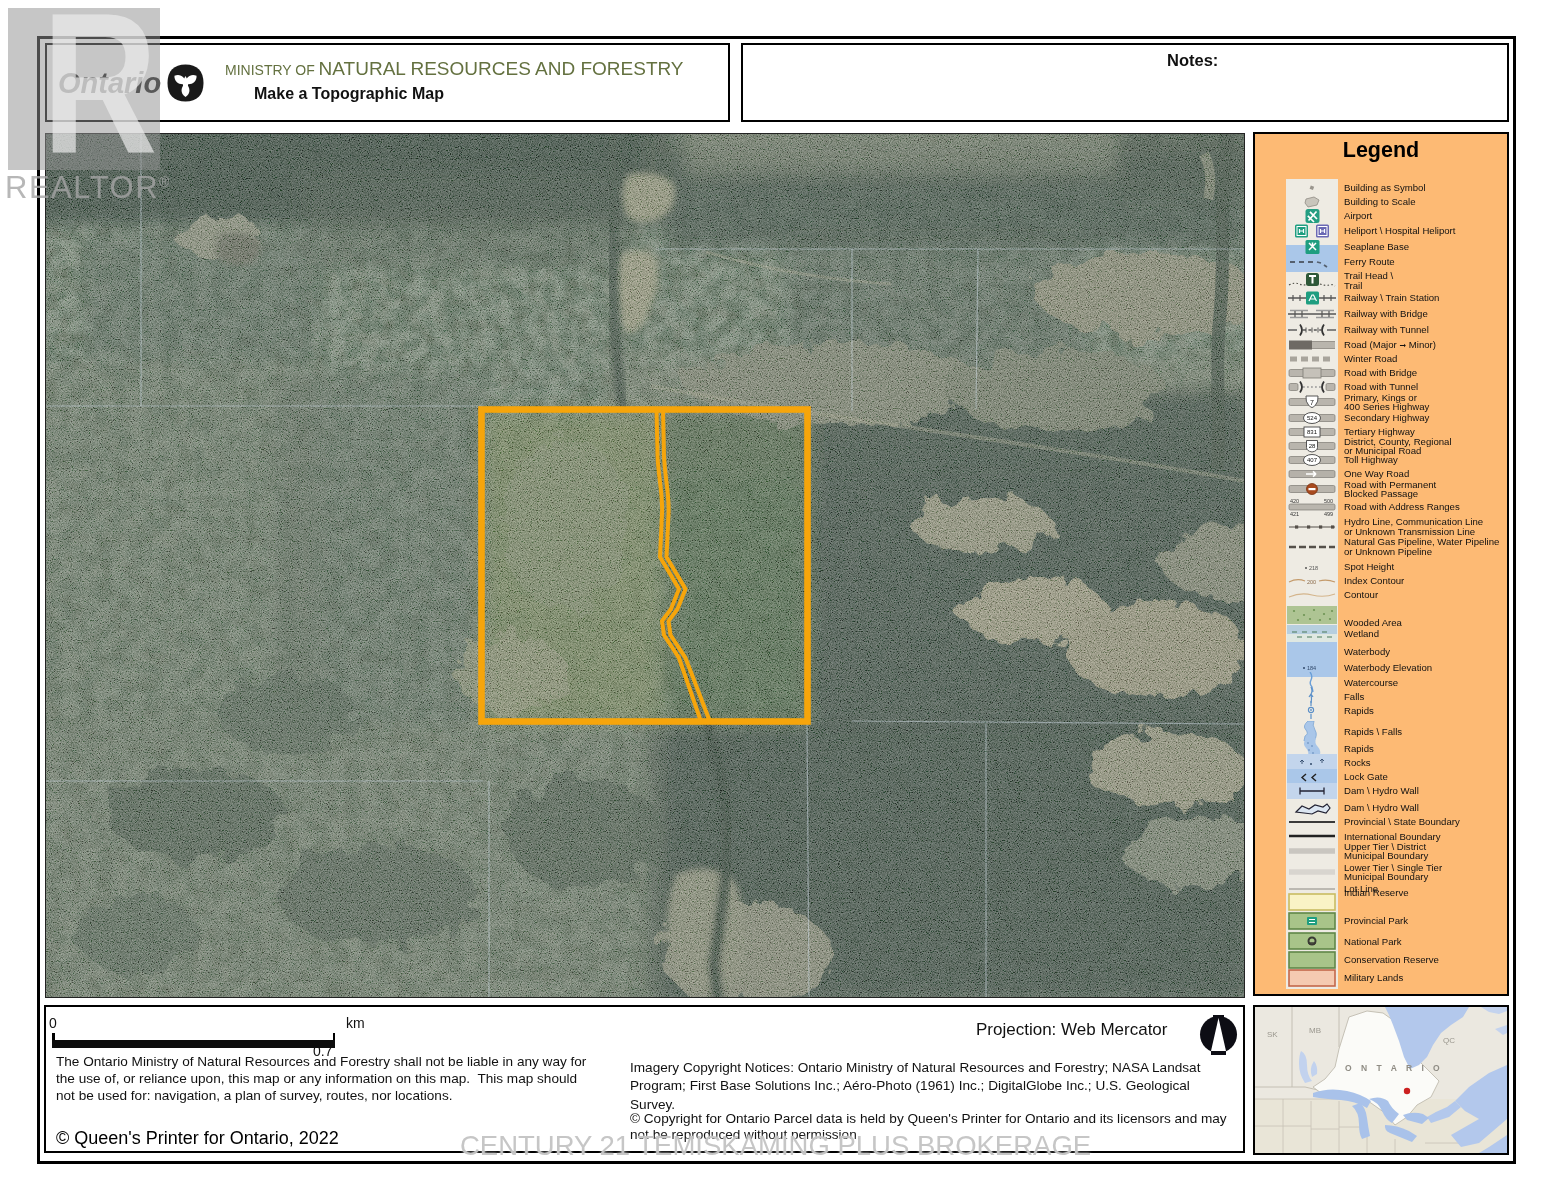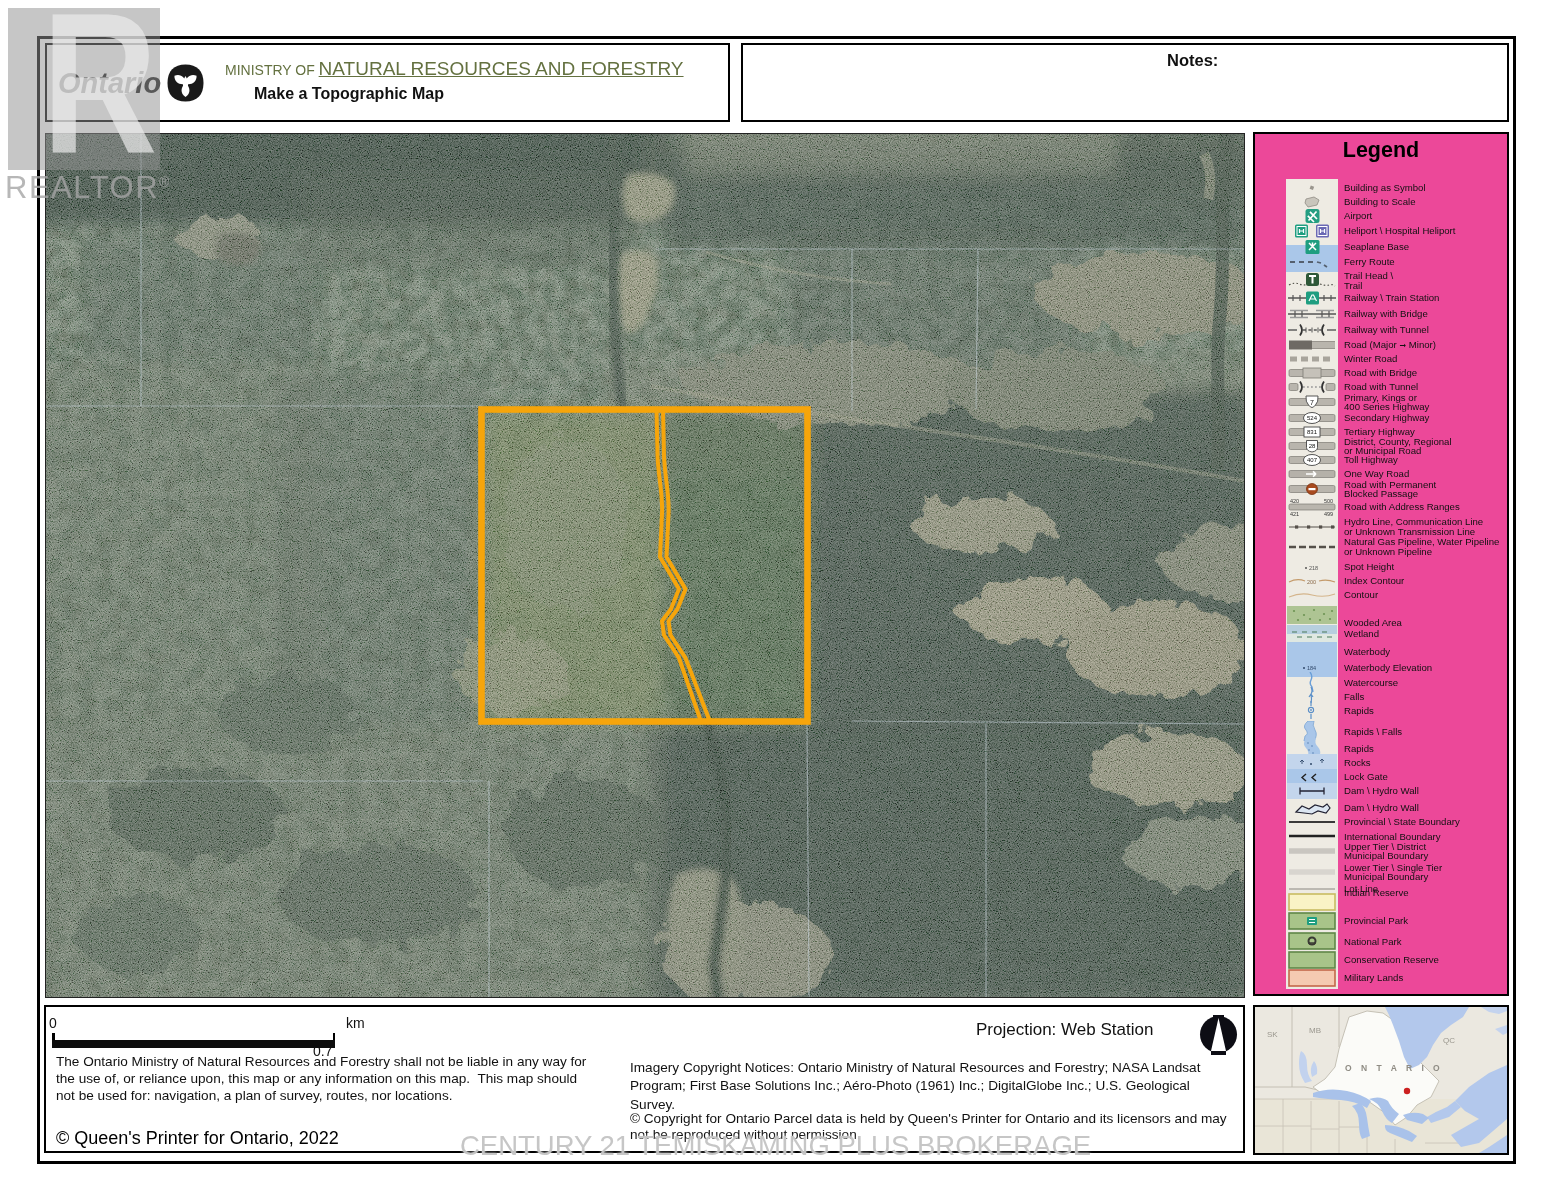--- a/index.html
+++ b/index.html
@@ -4,28 +4,28 @@
 <style>
 html,body{margin:0;padding:0;}
 body{width:1553px;height:1200px;position:relative;background:#fff;overflow:hidden;
   font-family:"Liberation Sans", sans-serif;}
 .abs{position:absolute;}
 #frame{left:37px;top:36px;width:1473px;height:1122px;border:3px solid #000;}
 #hdr{left:45px;top:43px;width:681px;height:75px;border:2px solid #000;background:#fff;}
 #notes{left:741px;top:43px;width:764px;height:75px;border:2px solid #000;background:#fff;}
 #notes .t{position:absolute;left:424px;top:6px;font-weight:bold;font-size:16.5px;color:#111;}
 #mapbox{left:45px;top:133px;width:1198px;height:863px;border:1px solid #222;}
-#legend{left:1253px;top:132px;width:252px;height:860px;border:2px solid #000;background:#ec4899;}
+#legend{left:1253px;top:132px;width:252px;height:860px;border:2px solid #000;background:#fdba74;}
 #botbox{left:44px;top:1005px;width:1197px;height:144px;border:2px solid #000;background:#fff;}
 #inset{left:1253px;top:1005px;width:252px;height:146px;border:2px solid #000;background:#ece9e2;overflow:hidden;}
 
 #ont{left:58px;top:67px;font-size:29px;font-weight:bold;color:#1a1a1a;letter-spacing:0px;font-style:italic;}
 #tril{left:167px;top:64px;}
 #min1{left:225px;top:58px;font-size:14px;color:#647140;}
-#min2{font-size:19px;text-decoration:underline;}
+#min2{font-size:19px;}
 #mk{left:225px;top:85px;font-size:16px;font-weight:bold;color:#111;margin-left:29px;}
 
 .sb{font-size:14px;color:#111;}
 #d0{left:49px;top:1015px;}
 #d07{left:313px;top:1015px;margin-top:28px;}
 #dkm{left:346px;top:1015px;}
 #disc{left:56px;top:1053px;font-size:13.6px;line-height:17.2px;color:#111;}
 #qp{left:56px;top:1128px;font-size:18px;color:#000000;}
 #proj{left:976px;top:1020px;font-size:17px;color:#111;}
 #imgc{left:630px;top:1059px;font-size:13.6px;line-height:18.3px;color:#111;width:690px;}
@@ -462,21 +462,21 @@
 
 <div class="abs" id="botbox"></div>
 <div class="abs sb" id="d0">0</div>
 <div class="abs sb" id="d07">0.7</div>
 <div class="abs sb" id="dkm">km</div>
 <div class="abs" style="left:52px;top:1033px;width:2.5px;height:15px;background:#000;"></div>
 <div class="abs" style="left:332.5px;top:1033px;width:2.5px;height:15px;background:#000;"></div>
 <div class="abs" style="left:52px;top:1040px;width:283px;height:8px;background:#0c0c0c;"></div>
 <div class="abs" id="disc">The Ontario Ministry of Natural Resources and Forestry shall not be liable in any way for<br>the use of, or reliance upon, this map or any information on this map.&nbsp; This map should<br>not be used for: navigation, a plan of survey, routes, nor locations.</div>
 <div class="abs" id="qp">© Queen's Printer for Ontario, 2022</div>
-<div class="abs" id="proj">Projection: Web Station</div>
+<div class="abs" id="proj">Projection: Web Mercator</div>
 <div class="abs" id="imgc">Imagery Copyright Notices: Ontario Ministry of Natural Resources and Forestry; NASA Landsat<br>Program; First Base Solutions Inc.; Aéro-Photo (1961) Inc.; DigitalGlobe Inc.; U.S. Geological<br>Survey.</div>
 <div class="abs" id="imgc2">© Copyright for Ontario Parcel data is held by Queen's Printer for Ontario and its licensors and may<br>not be reproduced without permission.</div>
 <div class="abs" id="narrow">
     <svg width="40" height="40" style="position:absolute;left:1199px;top:1015px;"></svg>
   </div>
 <svg class="abs" style="left:1199px;top:1015px;" width="40" height="40">
 <circle cx="19.5" cy="19.5" r="18.5" fill="#0d0d14"></circle>
 <rect x="14" y="0" width="11" height="4" fill="#0d0d14"></rect>
 <rect x="12" y="36" width="15" height="4" fill="#0d0d14"></rect>
 <path d="M19.5,3 L27,36 L12,36 Z" fill="#fff"></path>

